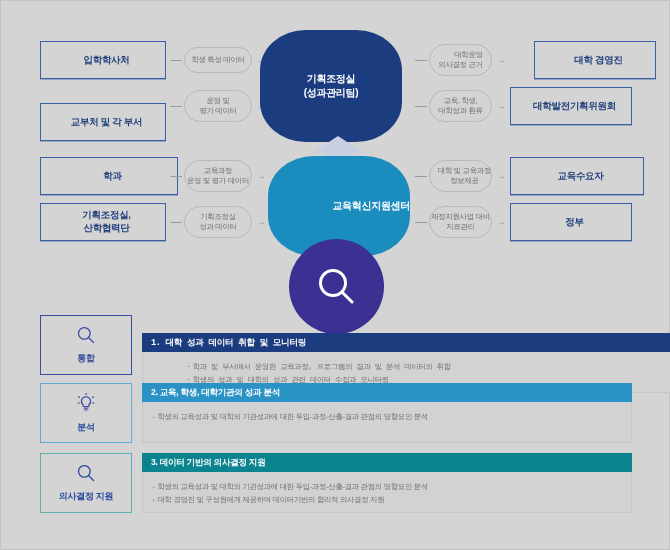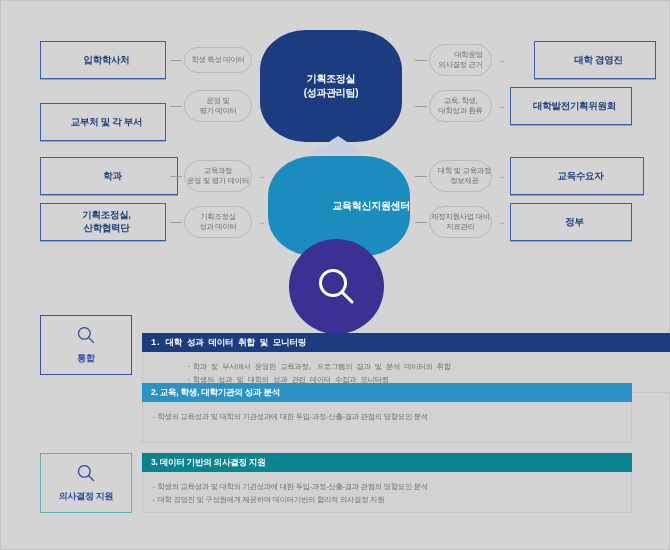--- a/index.html
+++ b/index.html
@@ -283,20 +283,33 @@
   <div class="panel" style="left:141px; top:332px; width:559px; height:60px;font-family:Liberation Mono, monospace;">
     <div class="panel-head" style="background:#1b3c7f;">
       <span>1. 대학 성과 데이터 취합 및 모니터링</span>
     </div>
     <div class="panel-body" style="height:41px;padding-left:44px;">
       <div class="bullet">학과 및 부서에서 운영한 교육과정, 프로그램의 결과 및 분석 데이터의 취합</div>
       <div class="bullet">학생의 성과 및 대학의 성과 관련 데이터 수집과 모니터링</div>
     </div>
   </div>
 
+  <div class="side-card" style="left:39px; top:382px; width:92px; height:60px; border:1px solid #5fb0d0;">
+    <svg width="22" height="22" viewBox="0 0 24 24">
+      <path d="M12 5.2a5 5 0 0 0-3 9v1.6h6v-1.6a5 5 0 0 0-3-9z" fill="none" stroke="#3b4da0" stroke-width="1.3"></path>
+      <line x1="9.4" y1="17.6" x2="14.6" y2="17.6" stroke="#3b4da0" stroke-width="1.3"></line>
+      <line x1="10.4" y1="19.6" x2="13.6" y2="19.6" stroke="#3b4da0" stroke-width="1.3"></line>
+      <line x1="12" y1="1.2" x2="12" y2="3.2" stroke="#3b4da0" stroke-width="1.3"></line>
+      <line x1="3.6" y1="5" x2="5.3" y2="6.2" stroke="#3b4da0" stroke-width="1.3"></line>
+      <line x1="20.4" y1="5" x2="18.7" y2="6.2" stroke="#3b4da0" stroke-width="1.3"></line>
+      <line x1="3" y1="12" x2="5" y2="12" stroke="#3b4da0" stroke-width="1.3"></line>
+      <line x1="19" y1="12" x2="21" y2="12" stroke="#3b4da0" stroke-width="1.3"></line>
+    </svg>
+    <span class="card-label" style="color:#2a4a9c;">분석</span>
+  </div>
 
   <div class="panel" style="left:141px; top:382px; width:490px; height:60px;">
     <div class="panel-head" style="background:#2a92c4;">
       <span>2. 교육, 학생, 대학기관의 성과 분석</span>
     </div>
     <div class="panel-body" style="height:41px;">
       <div class="bullet">학생의 교육성과 및 대학의 기관성과에 대한 투입-과정-산출-결과 관점의 영향요인 분석</div>
     </div>
   </div>
 

